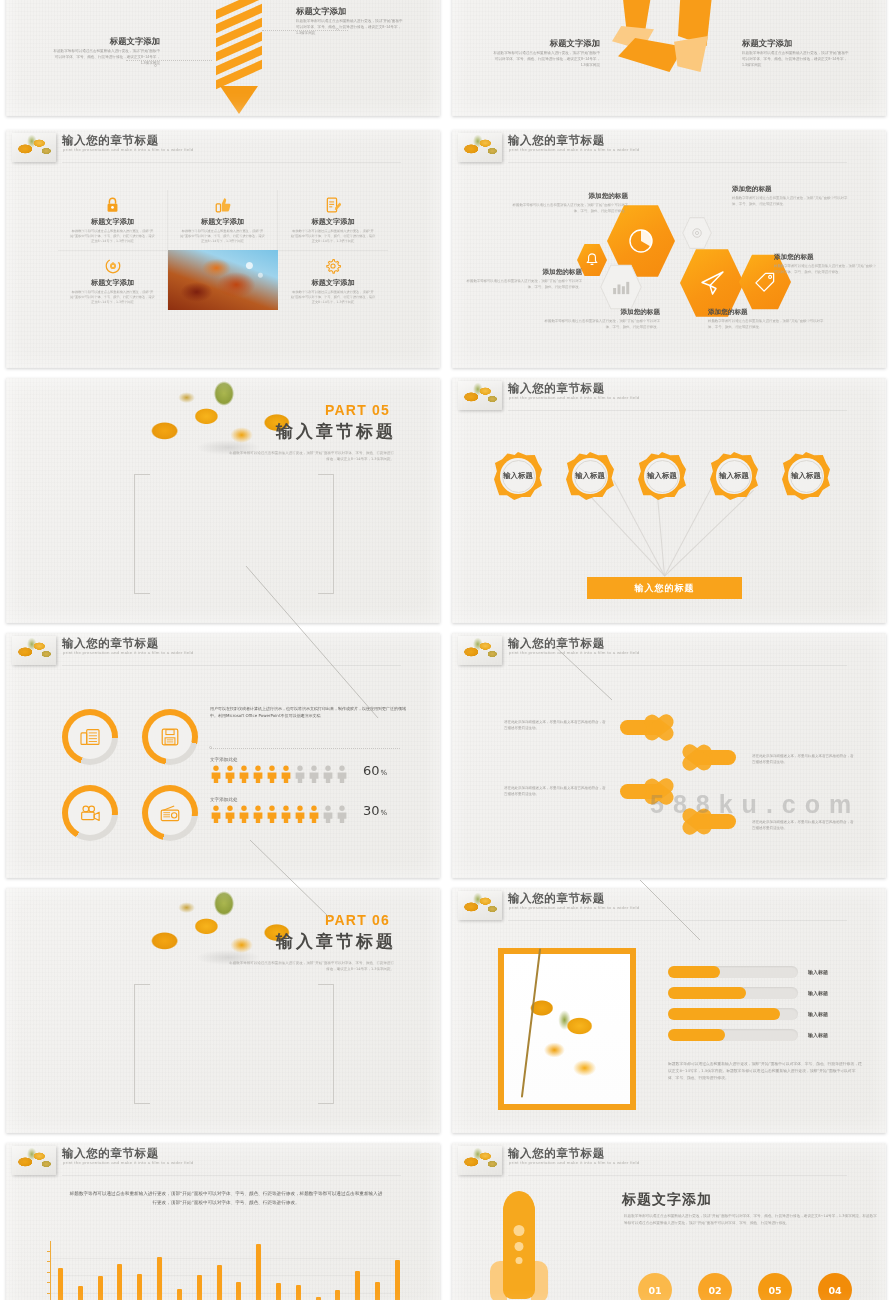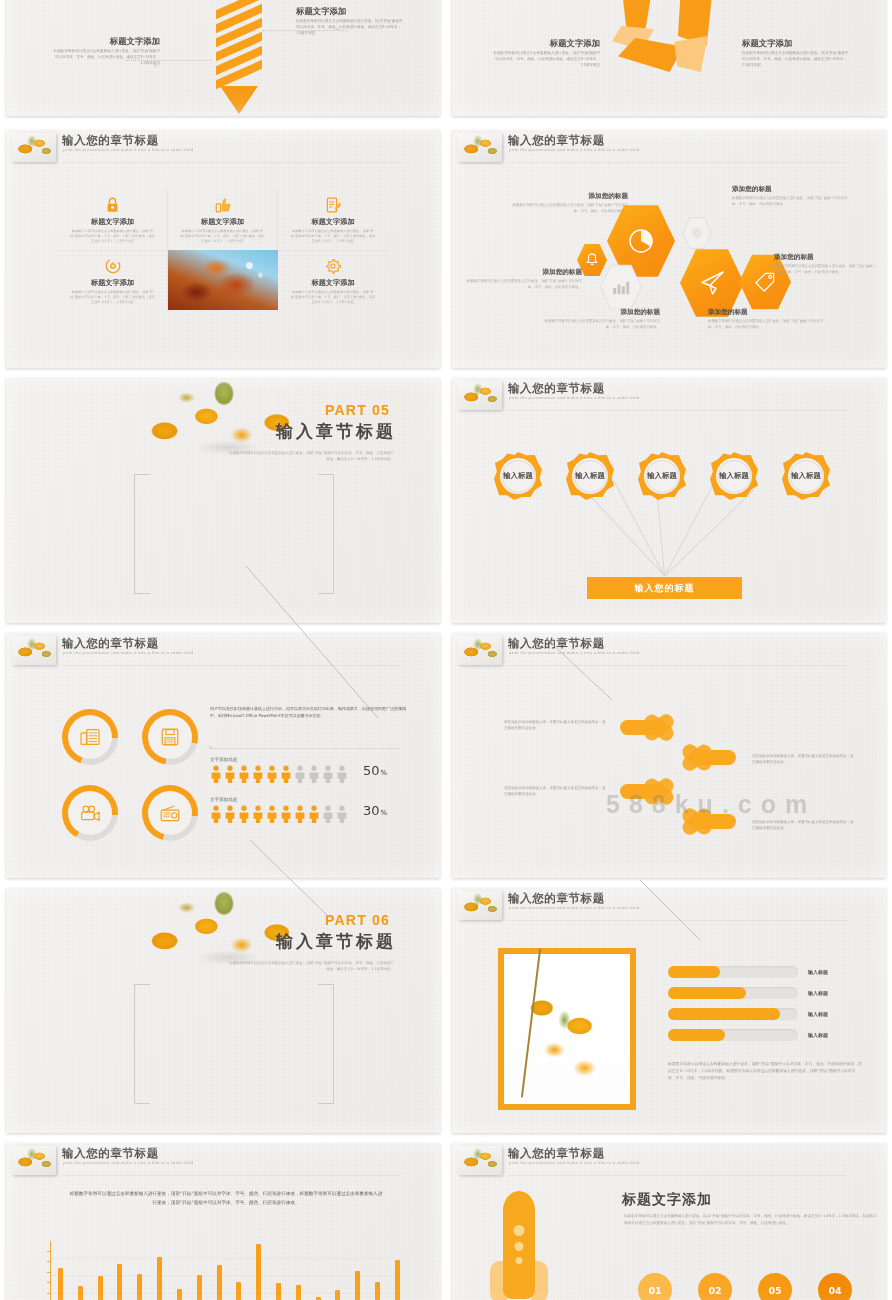--- a/index.html
+++ b/index.html
@@ -186,21 +186,21 @@
   .ptext{ position:absolute; }
   .ptext p{ font-size:4px; line-height:1.75; color:#5d5b58; }
   .ppl-label{ font-family:"DejaVu Sans",sans-serif; font-size:4.6px; color:#6a6865; }
   .ppl-row{ display:flex; gap:1.6px; align-items:flex-end; }
   .pct{ font-family:"DejaVu Sans",sans-serif; font-size:13px; font-weight:700; color:#3f3e3c; }
   .pct span{ font-size:7px; font-weight:400; margin-left:1px; }
 
   
   .wm{ position:absolute; pointer-events:none; color:rgba(110,110,110,.26); font-weight:700; }
   .wm-big{ font-size:64px; letter-spacing:8px; }
-  .wm-sub{ font-size:25px; letter-spacing:9px; color:rgba(120,120,120,.30); }
+  .wm-sub{ font-size:25px; letter-spacing:9px; color:rgba(120,120,120,.30);margin-left:44px; }
 
   
   #s8{ left:452px; top:633px; width:434px; height:245px; }
   .arw{ position:absolute; width:62px; height:24px; }
   .arw .stem{ position:absolute;left:0;top:5px;width:44px;height:15px;border-radius:8px;background:#f9a820;}
   .arw .h1,.arw .h2{ position:absolute;width:33px;height:15px;border-radius:8px;background:#f9a820;opacity:.92;}
   .arw .h1{ left:26px;top:-5px;transform:rotate(38deg);transform-origin:0 50%;}
   .arw .h2{ left:26px;top:15px;transform:rotate(-38deg);transform-origin:0 50%;}
   .arw.flip{ transform:scaleX(-1); }
   .atext{ position:absolute; width:104px; font-size:3.5px; line-height:1.8; color:#9b9996; }
@@ -625,21 +625,21 @@
               </g>
             <g transform="translate(126,0)">
                 <circle cx="6" cy="3.3" r="2.7"></circle>
                 <path d="M1.6 7.5h8.8v6.2H8.2V18H3.8v-4.3H1.6z"></path>
               </g>
           </g>
         </svg>
       </div>
     </div>
     <div class="pct" style="position:absolute;left:356px;top:130px">
-      <span style="font-size:13px">50</span><span>%</span>
+      <span style="font-size:13px">60</span><span>%</span>
     </div>
 
     <div style="position:absolute;left:204px;top:164px">
       <div class="ppl-label cn">文字添加此处</div>
       <div class="ppl-row" style="margin-top:3px">
         <svg width="140" height="18" viewBox="0 0 140 18">
           <g fill="#f9a01b">
             <g>
                 <circle cx="6" cy="3.3" r="2.7"></circle>
                 <path d="M1.6 7.5h8.8v6.2H8.2V18H3.8v-4.3H1.6z"></path>

